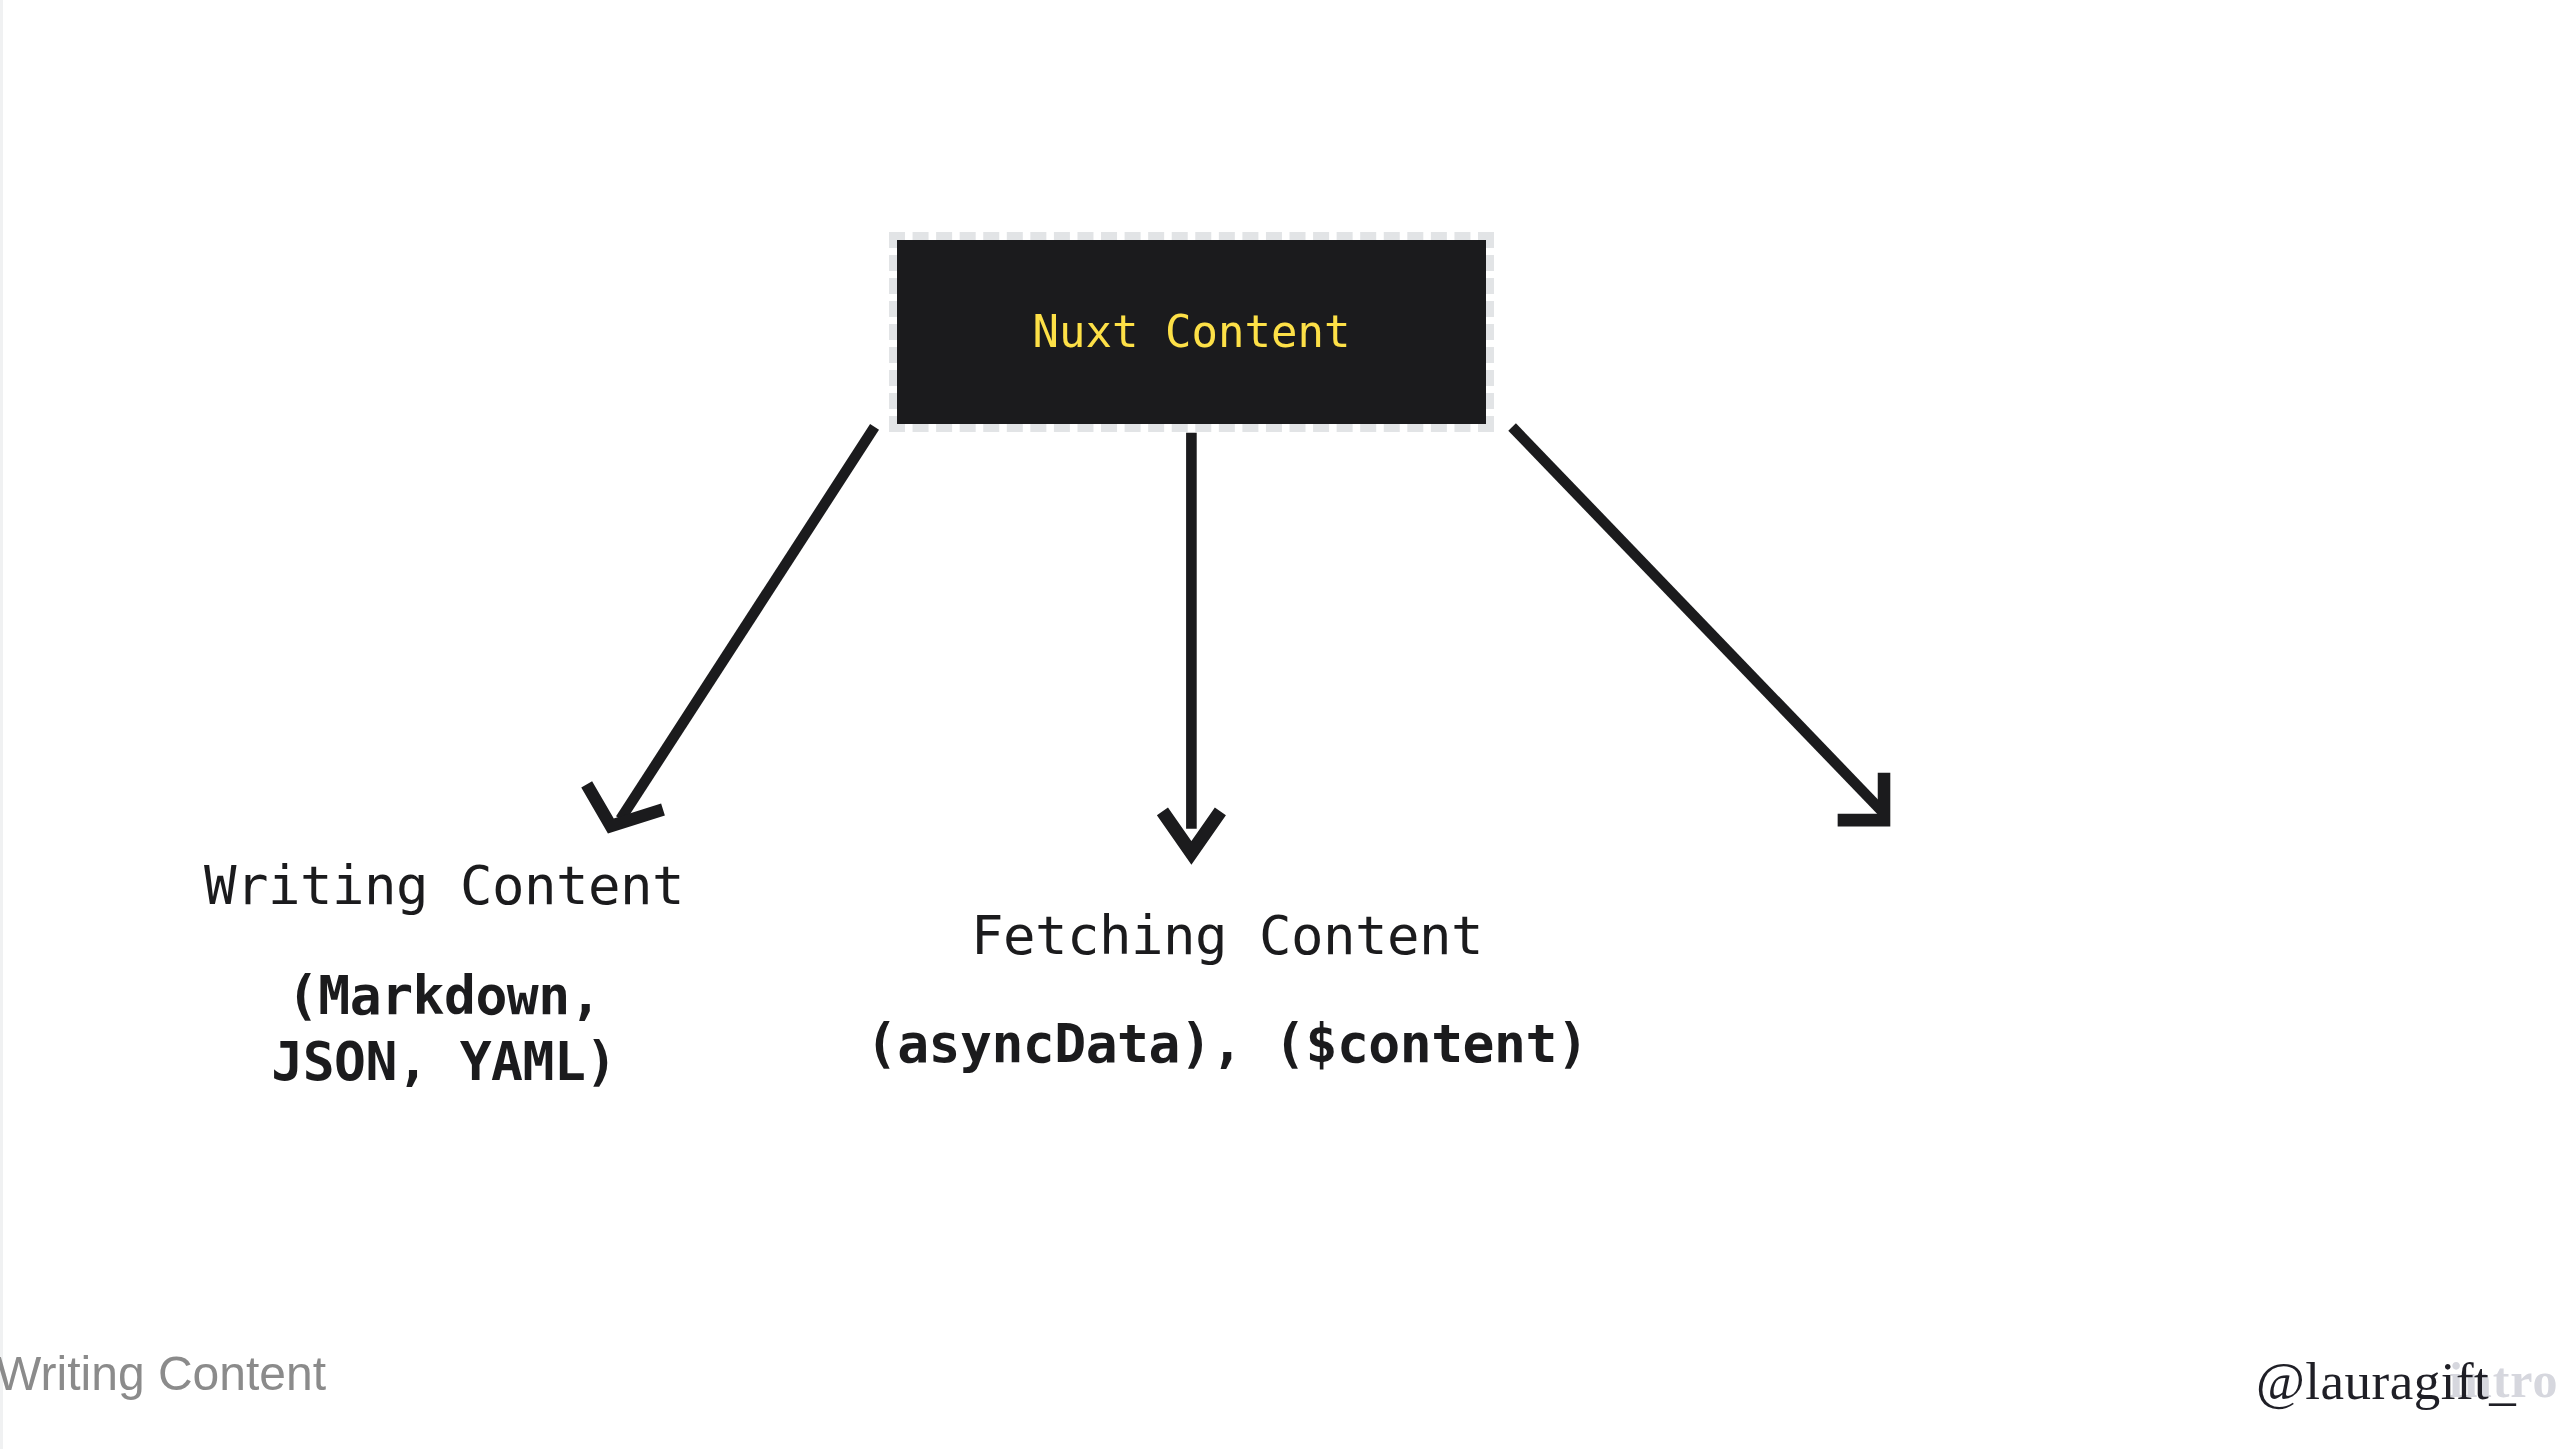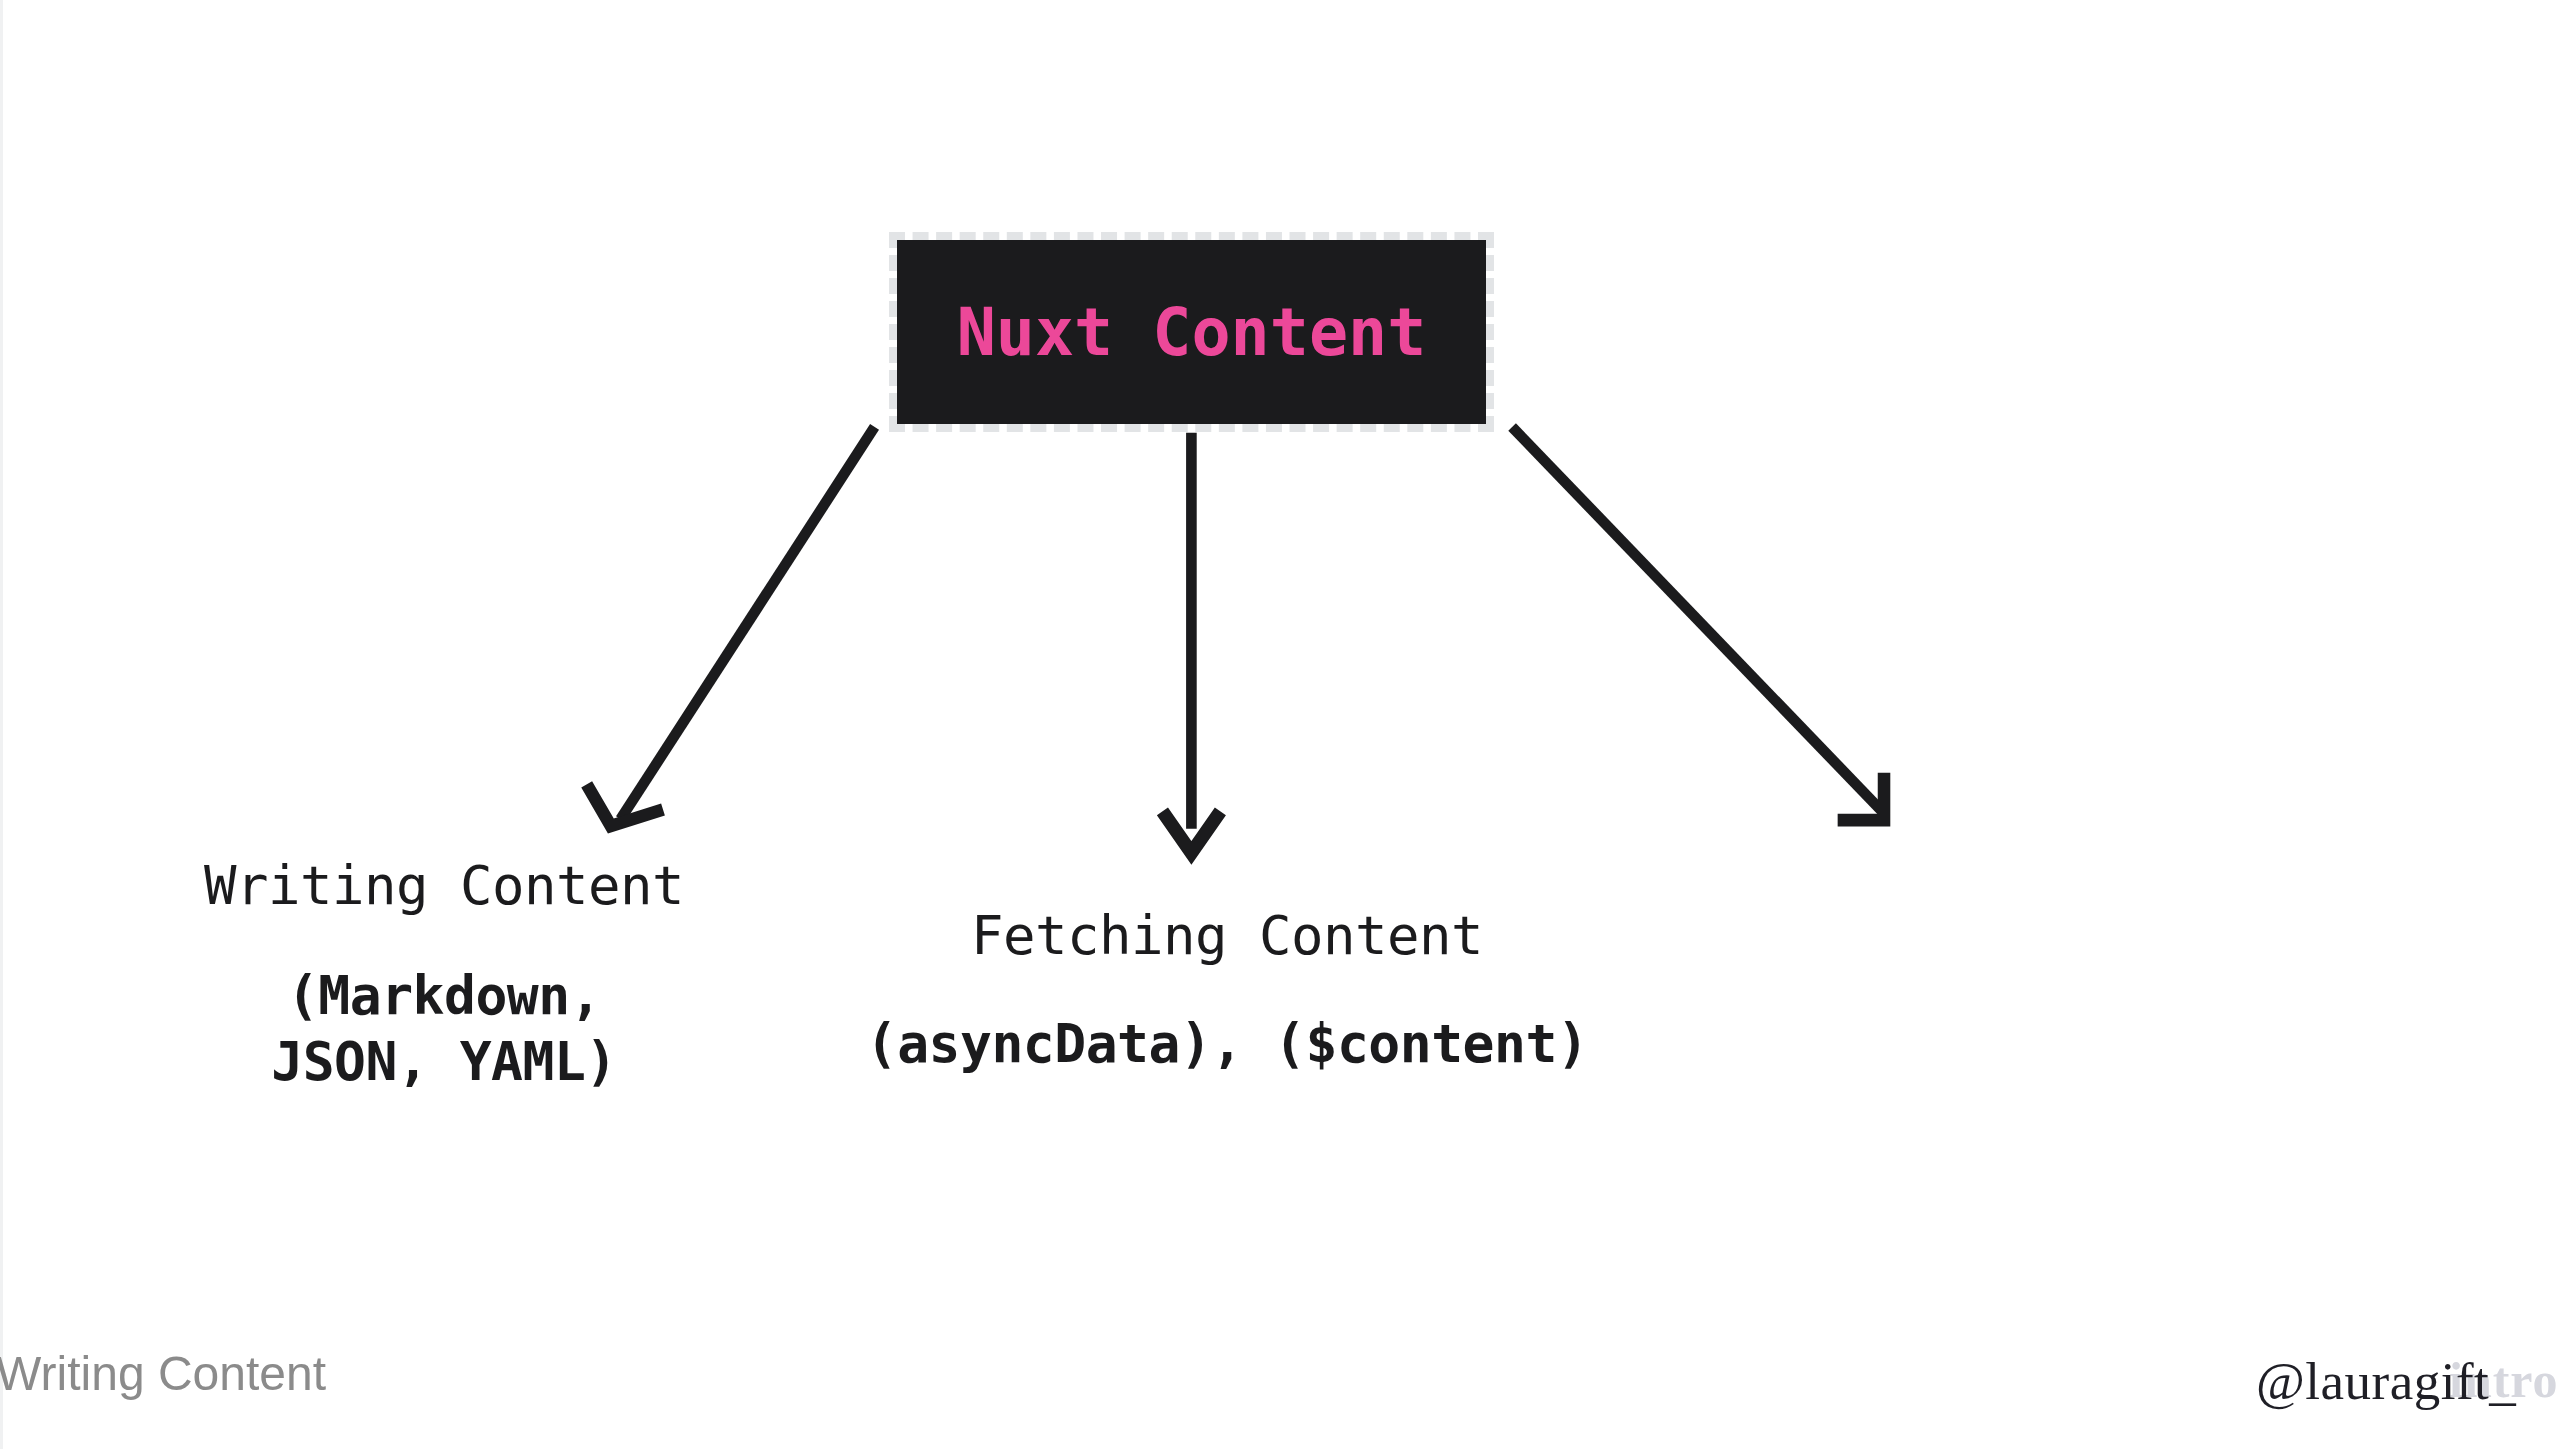--- a/index.html
+++ b/index.html
@@ -38,24 +38,24 @@
     height: 184px;
     background: #1b1b1d;
     outline: 8.7px dashed #e2e4e6;
     outline-offset: 0px;
     display: flex;
     align-items: center;
     justify-content: center;
     box-sizing: border-box;
   }
   .node-root-label {
-    color: #ec4899;
+    color: #fde047;
     font-family: "DejaVu Sans Mono", "Liberation Mono", monospace;
-    font-size: 65px;
-    font-weight: 700;
+    font-size: 44px;
+    font-weight: 400;
     letter-spacing: 0px;
     line-height: 1;
     white-space: pre;
   }
 
   
   .arrows {
     position: absolute;
     left: 0; top: 0;
     width: 2576px;

